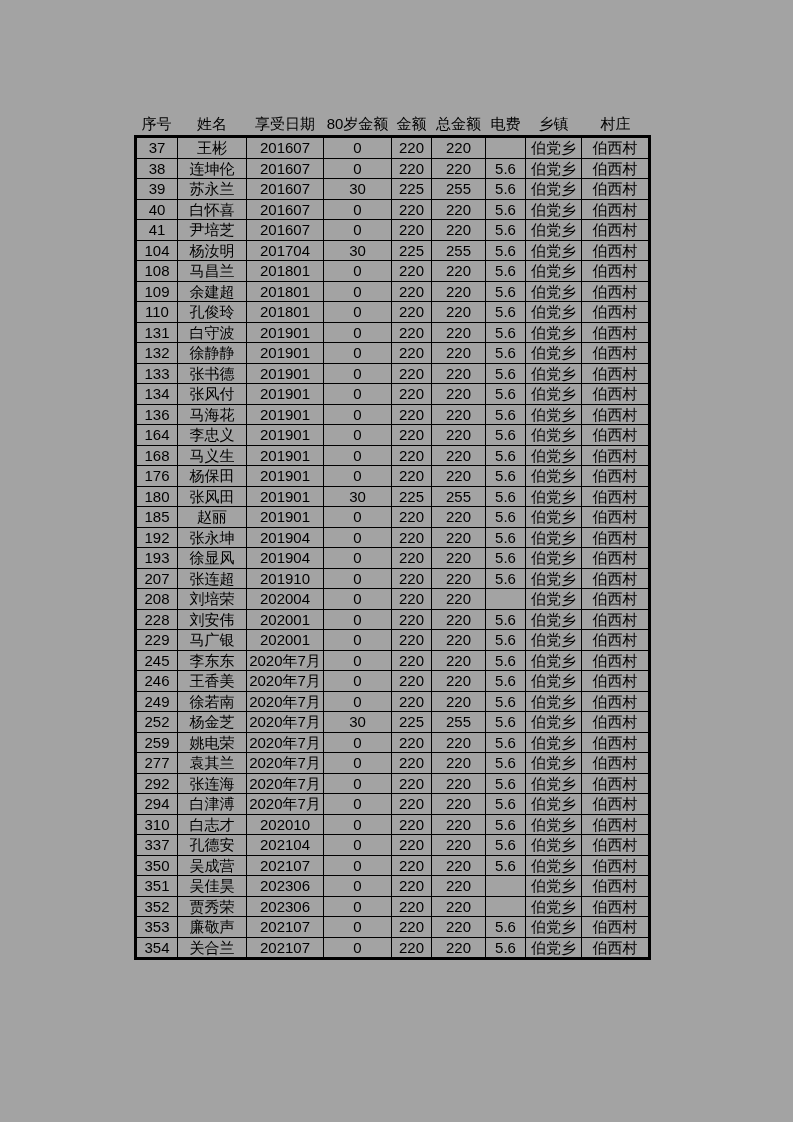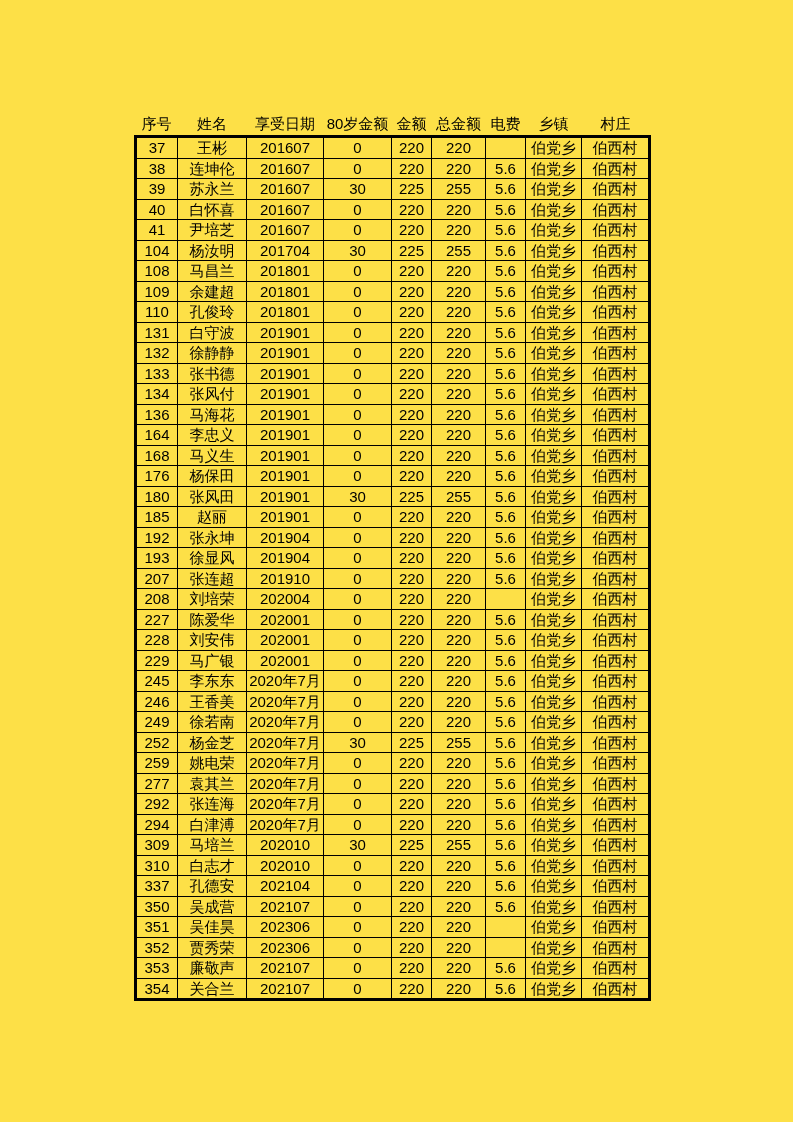--- a/index.html
+++ b/index.html
@@ -4,21 +4,21 @@
 <style>
   html, body {
     margin: 0;
     padding: 0;
     background: #ffffff;
   }
   .page {
     position: relative;
     width: 793px;
     height: 1122px;
-    background: #fde047;
+    background: #a3a3a3;
     overflow: hidden;
     font-family: "Liberation Sans", sans-serif;
     color: #000000;
   }
   table.doc-table {
     position: absolute;
     left: 134px;
     top: 114px;
     border-collapse: collapse;
     table-layout: fixed;
@@ -336,31 +336,20 @@
           <td>刘培荣</td>
           <td>202004</td>
           <td>0</td>
           <td>220</td>
           <td>220</td>
           <td></td>
           <td>伯党乡</td>
           <td>伯西村</td>
         </tr>
         <tr>
-          <td>227</td>
-          <td>陈爱华</td>
-          <td>202001</td>
-          <td>0</td>
-          <td>220</td>
-          <td>220</td>
-          <td>5.6</td>
-          <td>伯党乡</td>
-          <td>伯西村</td>
-        </tr>
-        <tr>
           <td>228</td>
           <td>刘安伟</td>
           <td>202001</td>
           <td>0</td>
           <td>220</td>
           <td>220</td>
           <td>5.6</td>
           <td>伯党乡</td>
           <td>伯西村</td>
         </tr>
@@ -452,31 +441,20 @@
           <td>伯党乡</td>
           <td>伯西村</td>
         </tr>
         <tr>
           <td>294</td>
           <td>白津溥</td>
           <td>2020年7月</td>
           <td>0</td>
           <td>220</td>
           <td>220</td>
-          <td>5.6</td>
-          <td>伯党乡</td>
-          <td>伯西村</td>
-        </tr>
-        <tr>
-          <td>309</td>
-          <td>马培兰</td>
-          <td>202010</td>
-          <td>30</td>
-          <td>225</td>
-          <td>255</td>
           <td>5.6</td>
           <td>伯党乡</td>
           <td>伯西村</td>
         </tr>
         <tr>
           <td>310</td>
           <td>白志才</td>
           <td>202010</td>
           <td>0</td>
           <td>220</td>

